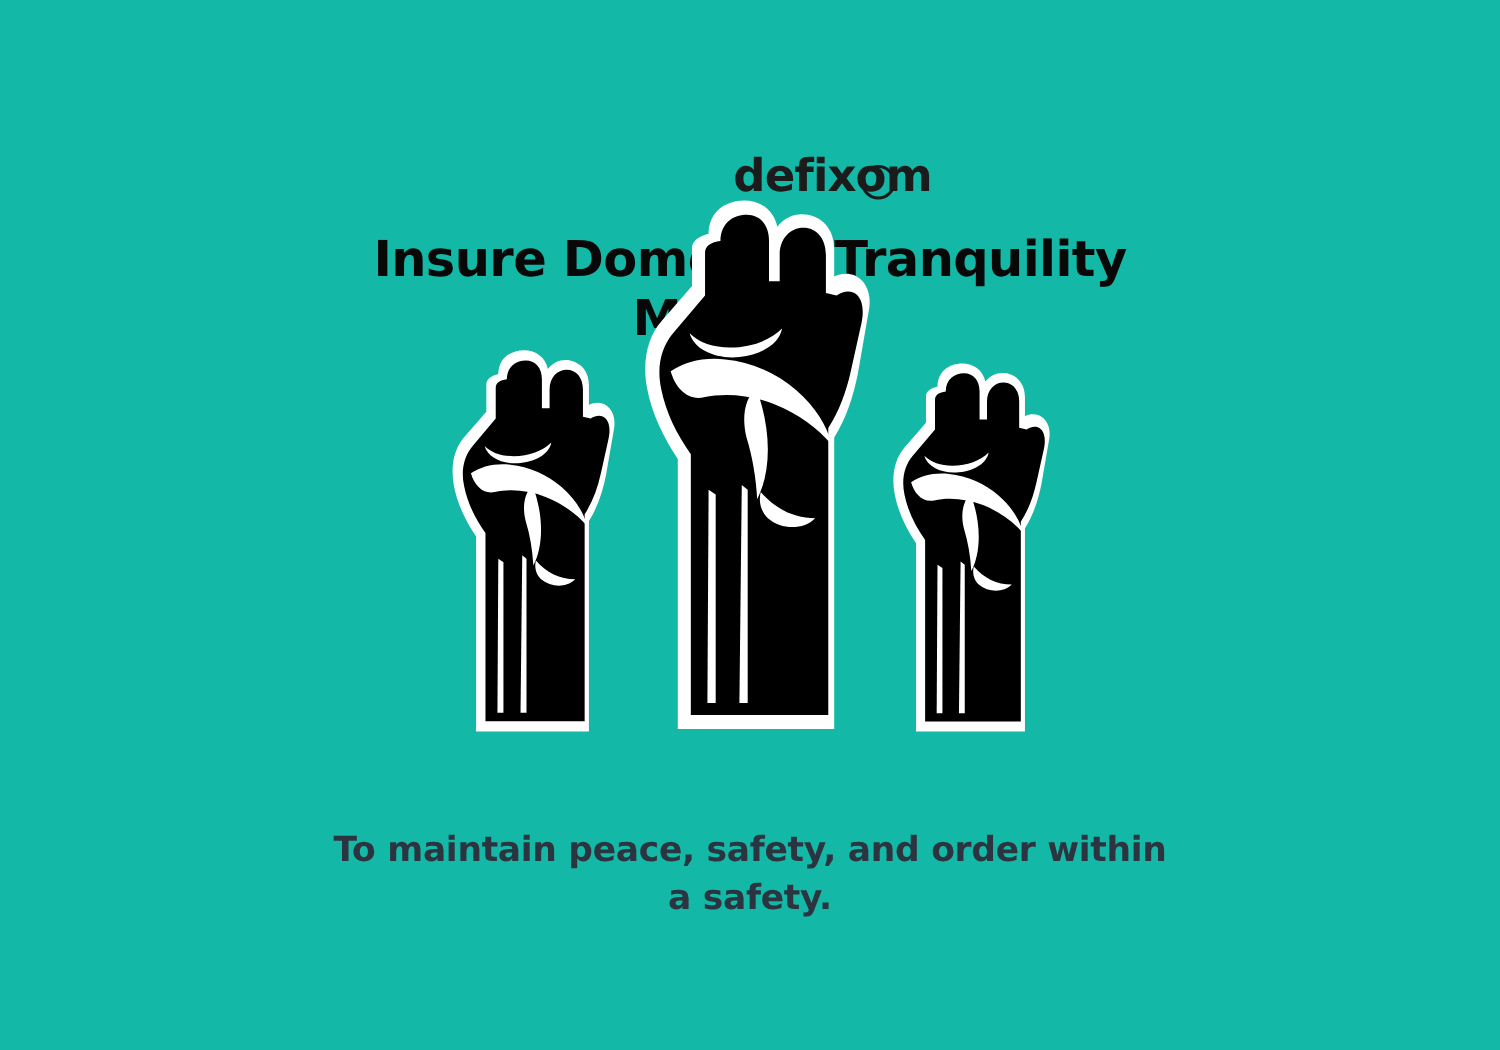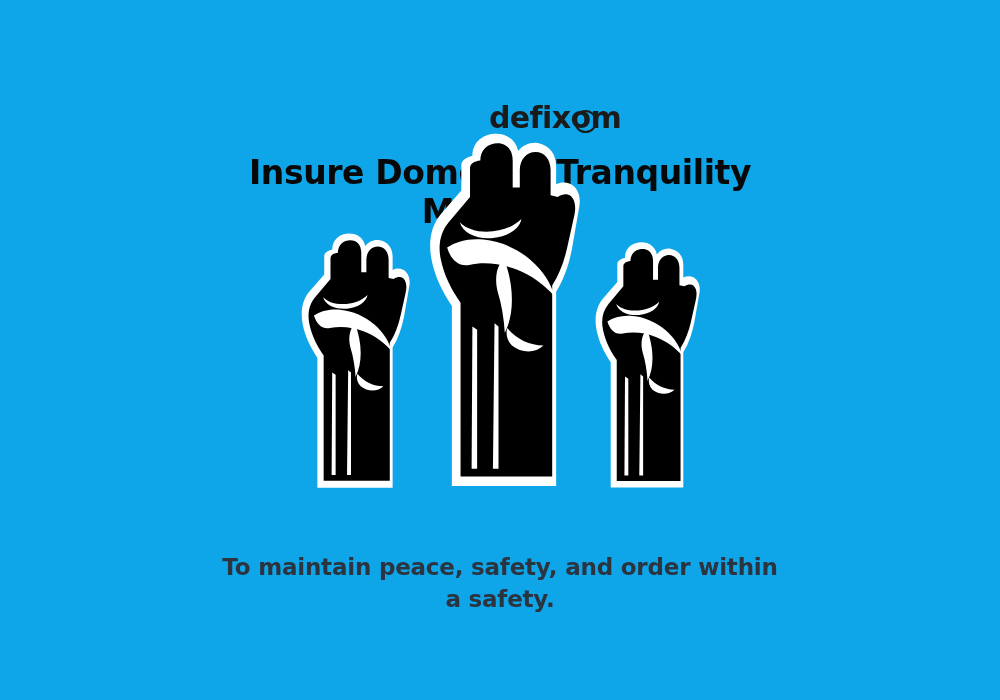--- a/index.html
+++ b/index.html
@@ -102,21 +102,21 @@
     font-size: 23px;
     font-weight: 700;
     line-height: 32px;
     letter-spacing: -0.2px;
   }
   #caption .line { display: block; }
 </style>
 </head>
 <body>
 
-<div id="canvas" style="background: #0ea5e9;">
+<div id="canvas" style="background: #14b8a6;">
 
   <div id="brand-logo">
     <span class="logo-inner">
       <span class="logo-text" style="color: rgb(27, 27, 27);">defixom</span>
       <span class="logo-ring" style="border-color: rgb(27, 27, 27);"></span>
     </span>
   </div>
 
   <h1 id="headline" style="color: rgb(8, 8, 8);">
     <span class="line">Insure Domestic Tranquility</span>

